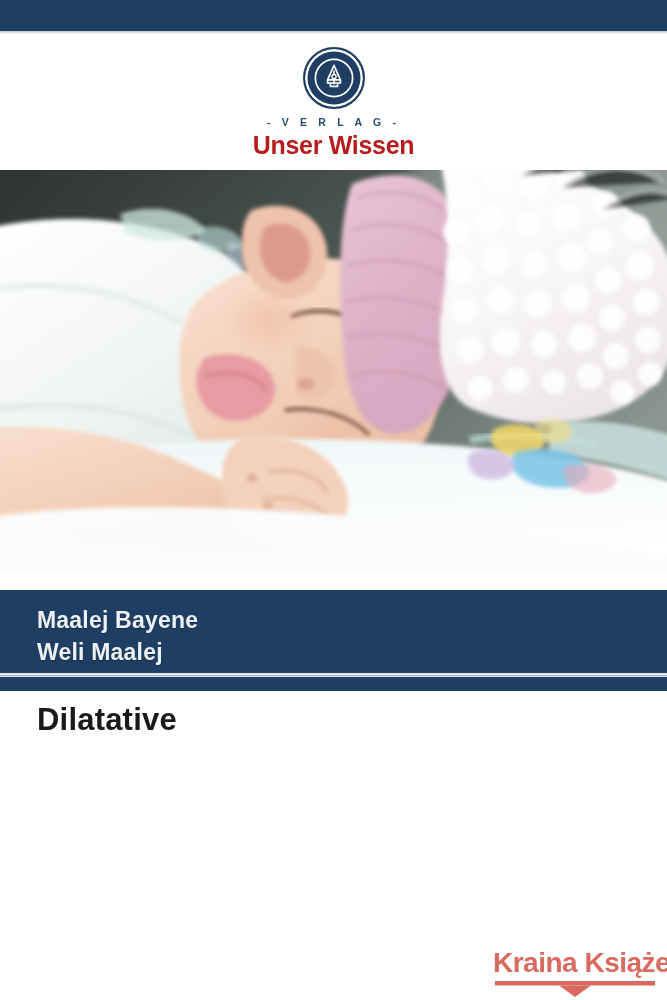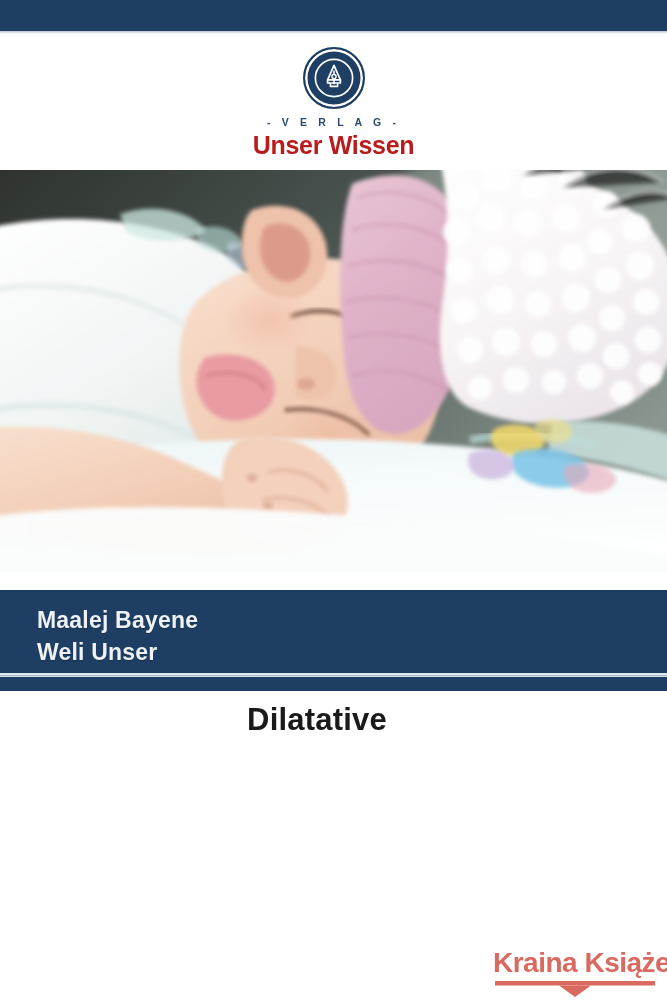--- a/index.html
+++ b/index.html
@@ -117,21 +117,20 @@
     height: 4px;
     background: linear-gradient(to bottom, #d8e1ea 0%, #e9eef3 45%, #9fb0c1 60%, #f7f9fb 100%);
   }
 
   
   .title-area {
     position: absolute;
     left: 37px;
     top: 698px;
     width: 560px;
-    text-align: center;
   }
   .title-text {
     color: #1a1a1a;
     font-size: 31px;
     font-weight: bold;
     line-height: 1.42;
     letter-spacing: 0.2px;
   }
 
   
@@ -329,21 +328,21 @@
       <ellipse cx="252" cy="308" rx="5" ry="4" fill="#d8a48d" opacity="0.8" filter="url(#softBlur)"></ellipse>
       <ellipse cx="268" cy="336" rx="5" ry="4" fill="#d8a48d" opacity="0.8" filter="url(#softBlur)"></ellipse>
       <path d="M30 358 C 72 350, 110 354, 140 366" fill="none" stroke="#e1a3a8" stroke-width="9" opacity="0.55" filter="url(#softBlur)"></path>
 
       <path d="M-20 348 C 100 330, 260 336, 420 352 C 540 364, 640 378, 690 390 L 690 412 L -20 412 Z" fill="#fbfdfd" opacity="0.96" filter="url(#softBlur)"></path>
     </svg>
   </div>
 
   <div class="author-band">
     <div class="author-name">Maalej Bayene</div>
-    <div class="author-name">Weli Unser</div>
+    <div class="author-name">Weli Maalej</div>
   </div>
   <div class="band-underline"></div>
 
   <div class="title-area">
     <div class="title-text">Dilatative</div>
   </div>
 
   <div class="watermark">
     <div class="wm-text">Kraina Książek</div>
     <svg class="wm-book" viewBox="0 0 160 16" aria-hidden="true">

